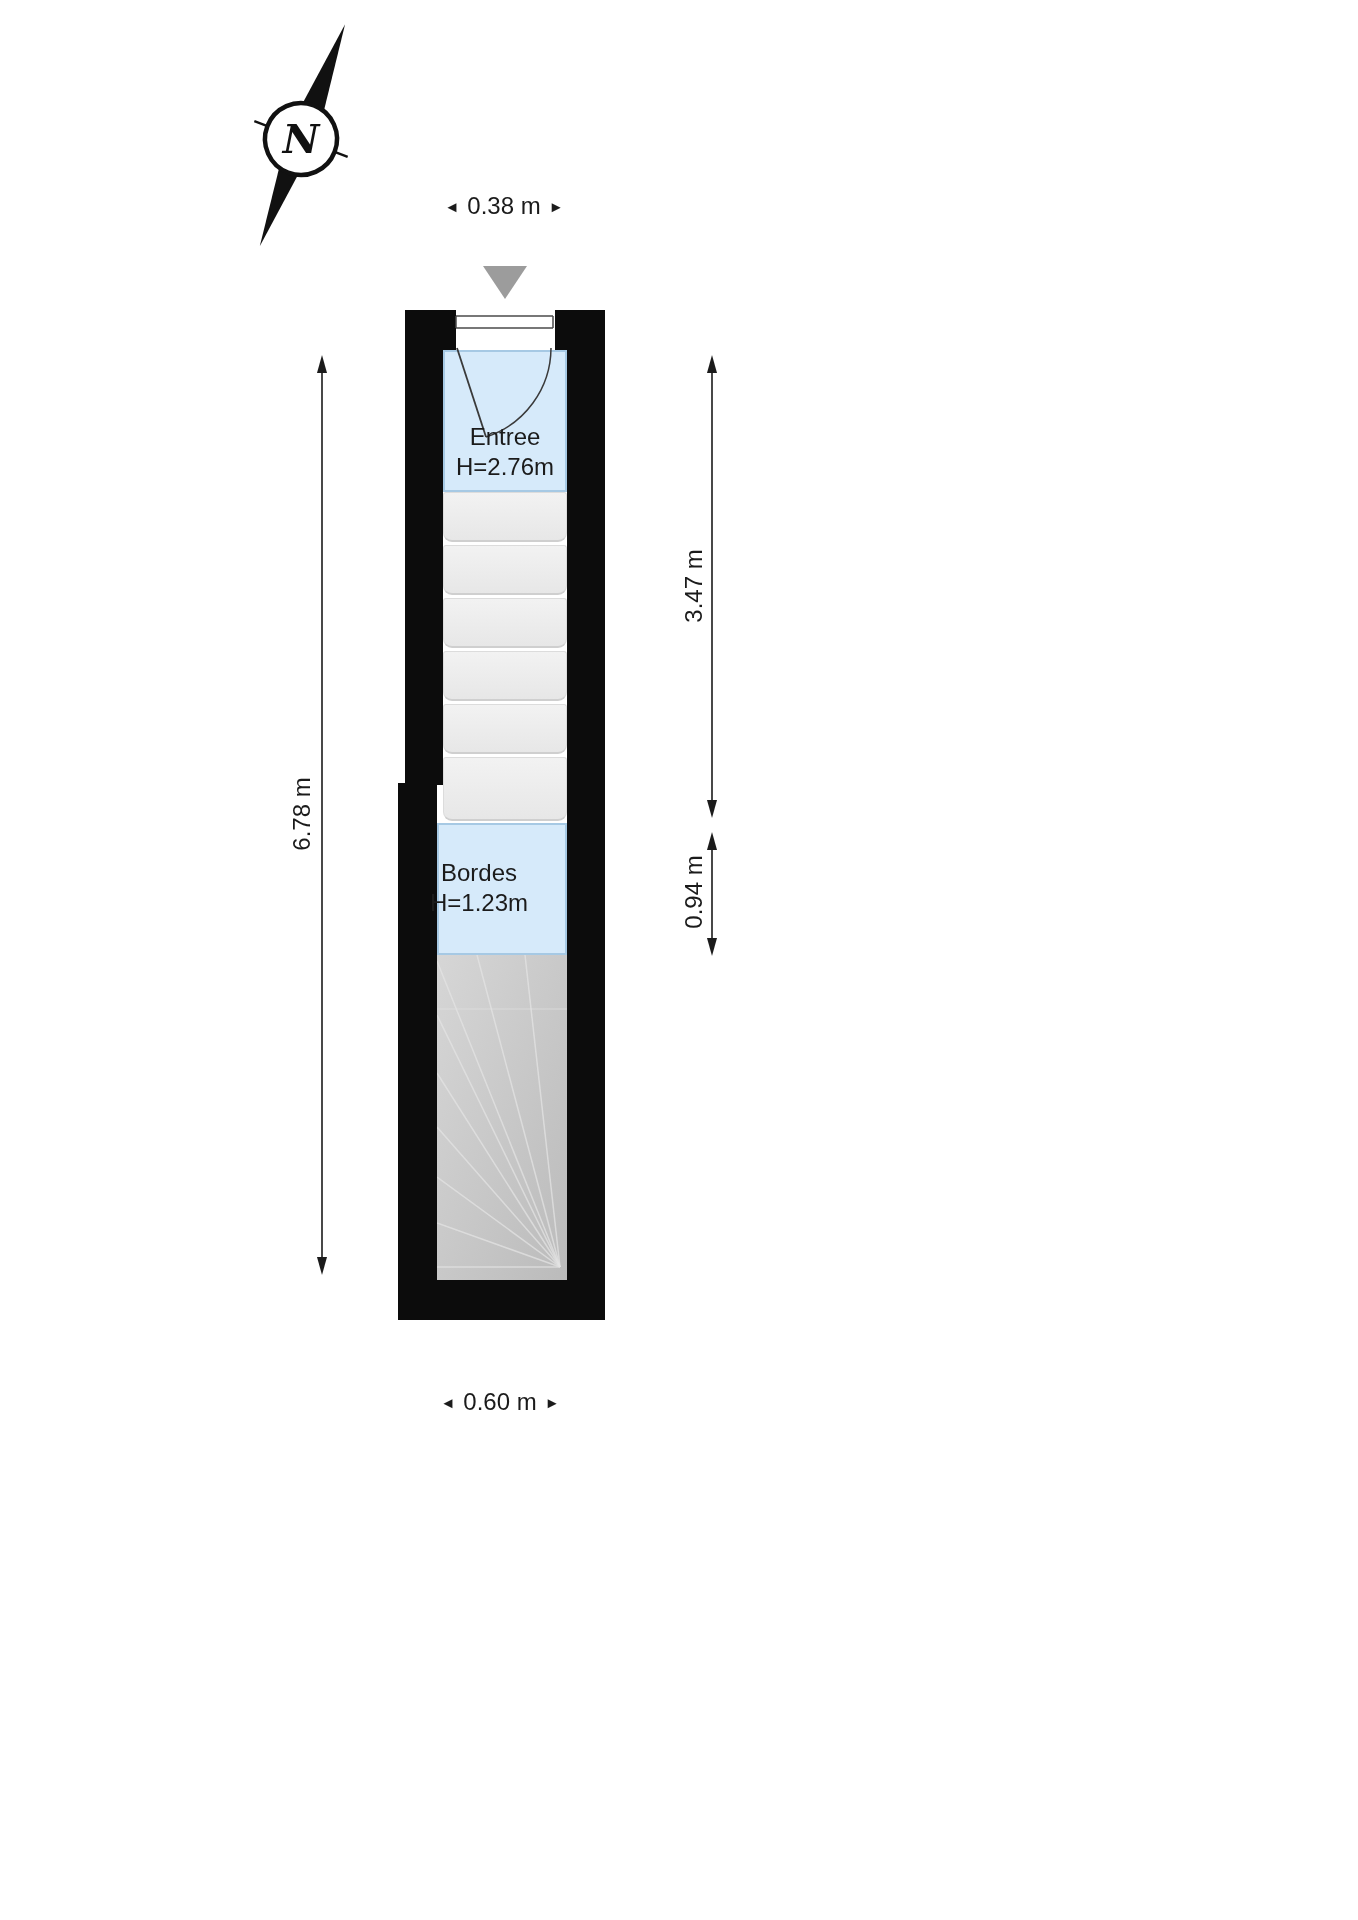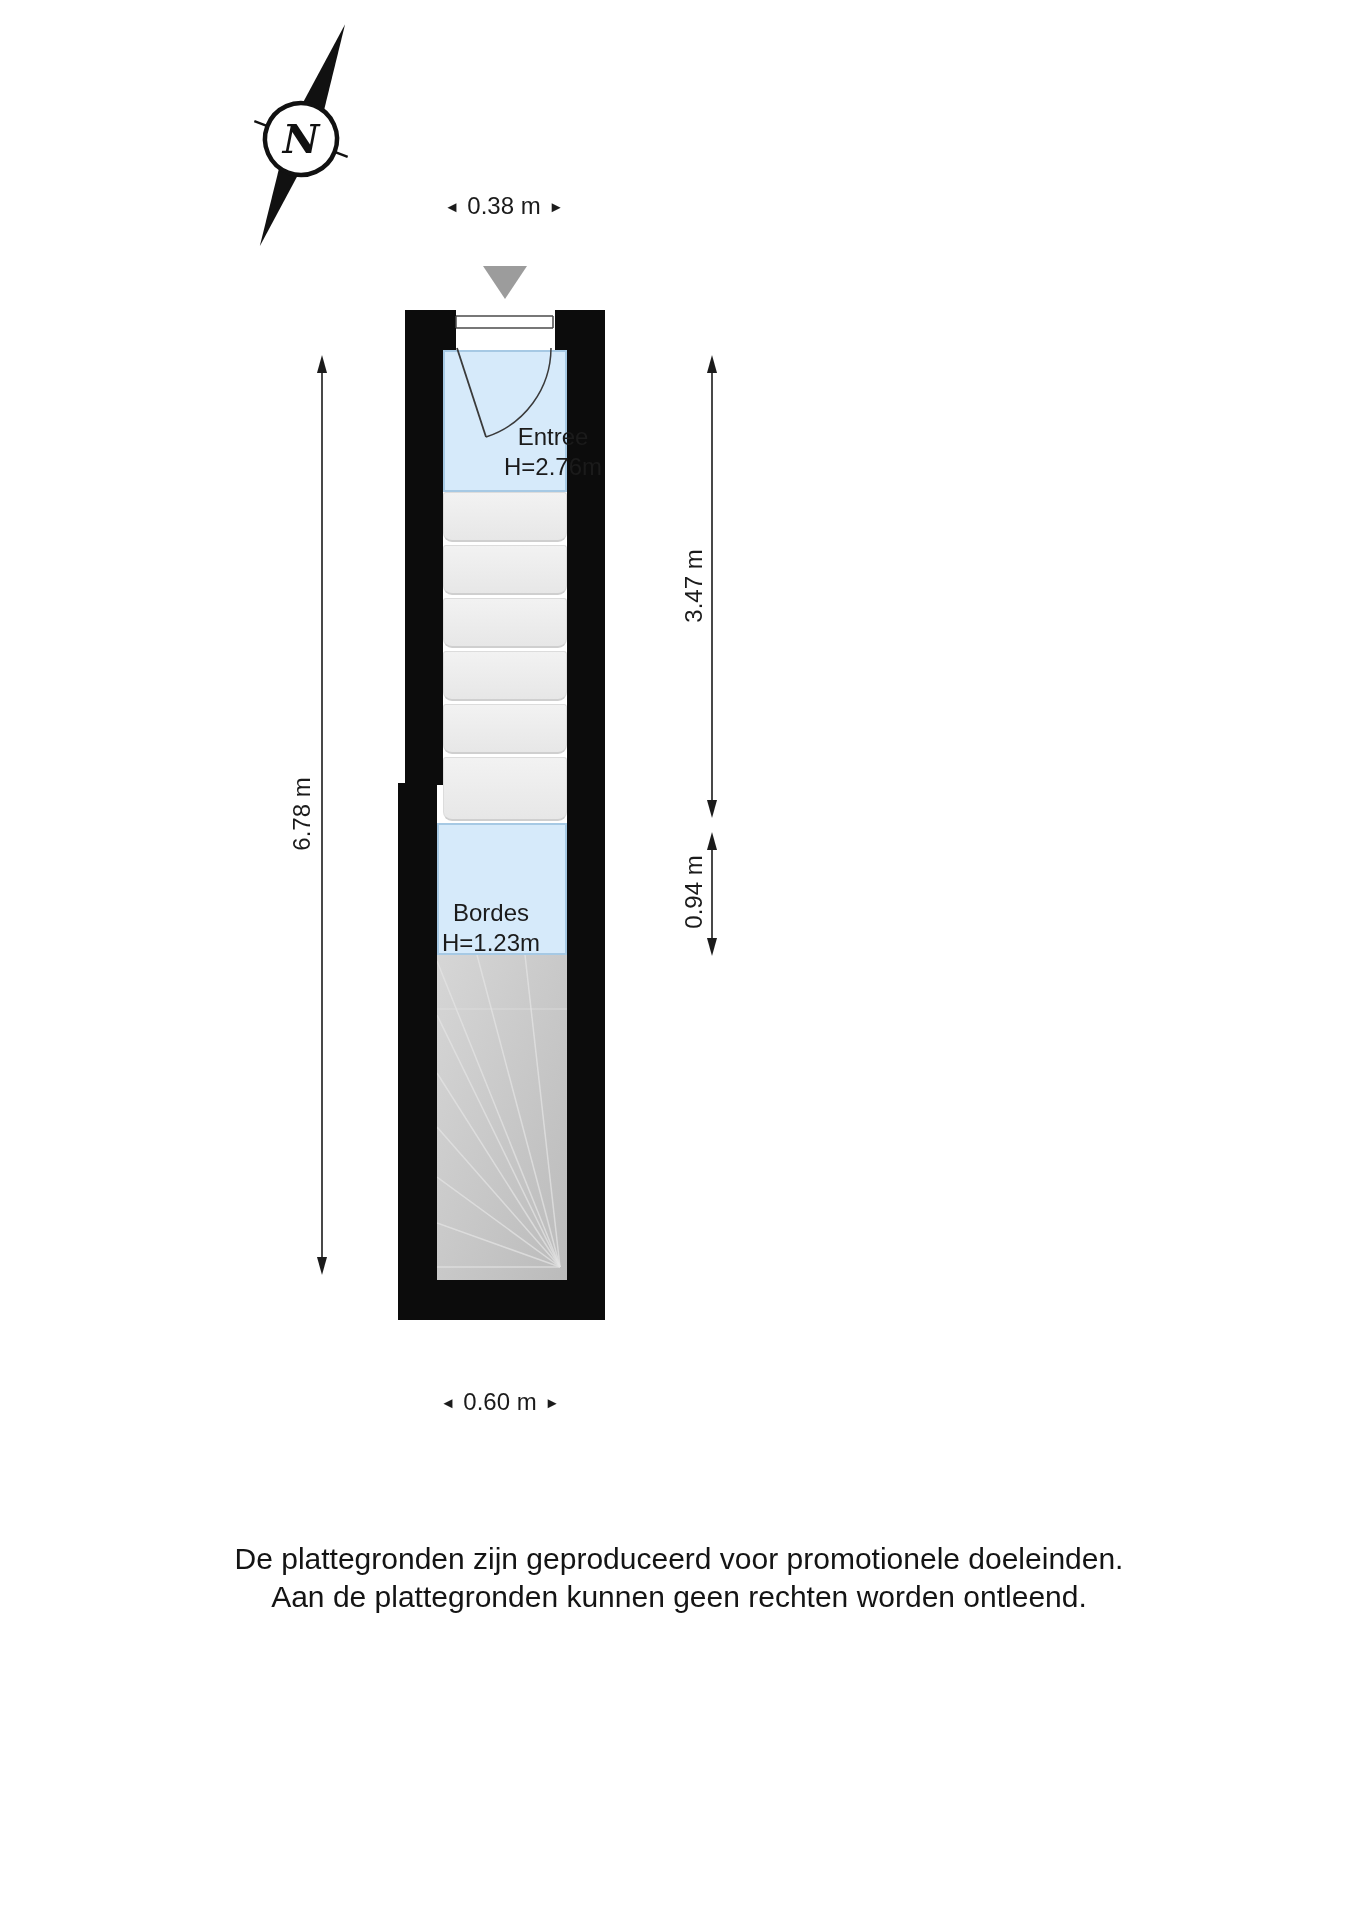--- a/index.html
+++ b/index.html
@@ -115,36 +115,36 @@
 
     <svg class="abs" style="left:45px;top:0;" width="124" height="150" viewBox="0 0 124 150">
       <line x1="13" y1="6" x2="110" y2="6" stroke="#4a4a4a" stroke-width="1.5"></line>
       <line x1="13" y1="18" x2="110" y2="18" stroke="#4a4a4a" stroke-width="1.5"></line>
       <line x1="13" y1="6" x2="13" y2="18" stroke="#4a4a4a" stroke-width="1.5"></line>
       <line x1="110" y1="6" x2="110" y2="18" stroke="#4a4a4a" stroke-width="1.5"></line>
       <line x1="14" y1="38" x2="43" y2="127" stroke="#3a3a3a" stroke-width="1.8"></line>
       <path d="M 108 38 A 94 94 0 0 1 43 127" fill="none" stroke="#3a3a3a" stroke-width="1.5"></path>
     </svg>
 
-    <div class="room-label" style="left:45px;top:112px;width:124px;padding-left:48px;">
+    <div class="room-label" style="left:45px;top:112px;width:124px;">
       <div>Entree</div>
       <div>H=2.76m</div>
     </div>
 
     <div class="steps">
       <div class="step"></div>
       <div class="step"></div>
       <div class="step"></div>
       <div class="step"></div>
       <div class="step"></div>
       <div class="step"></div>
     </div>
 
     <div class="room" style="left:39px;top:513px;width:130px;height:132px;"></div>
-    <div class="room-label" style="left:39px;top:548px;width:108px;margin-top:40px;">
+    <div class="room-label" style="left:27px;top:548px;width:108px;">
       <div>Bordes</div>
       <div>H=1.23m</div>
     </div>
 
     <svg class="abs" style="left:39px;top:645px;" width="130" height="325" viewBox="0 0 130 325">
       <defs>
         <linearGradient id="wg" x1="0" y1="0" x2="1" y2="1">
           <stop offset="0" stop-color="#d6d6d6"></stop>
           <stop offset="1" stop-color="#bbbbbb"></stop>
         </linearGradient>
@@ -183,18 +183,14 @@
     <line x1="10" y1="12" x2="10" y2="116" stroke="#1b1b1b" stroke-width="1.6"></line>
     <polygon points="10,2 5,20 15,20" fill="#1b1b1b"></polygon>
     <polygon points="10,126 5,108 15,108" fill="#1b1b1b"></polygon>
   </svg>
   <div class="dim-v-label" style="left:644px;top:876px;">0.94 m</div>
 
   <div class="dim-h" style="left:385px;top:1388px;width:230px;">
     <span class="arrow left">◄</span><span>0.60 m</span><span class="arrow right">►</span>
   </div>
 
-  <div class="disclaimer">
-    <div>De plattegronden zijn geproduceerd voor promotionele doeleinden.</div>
-    <div>Aan de plattegronden kunnen geen rechten worden ontleend.</div>
-  </div>
 
 </div>
 
 </body></html>

